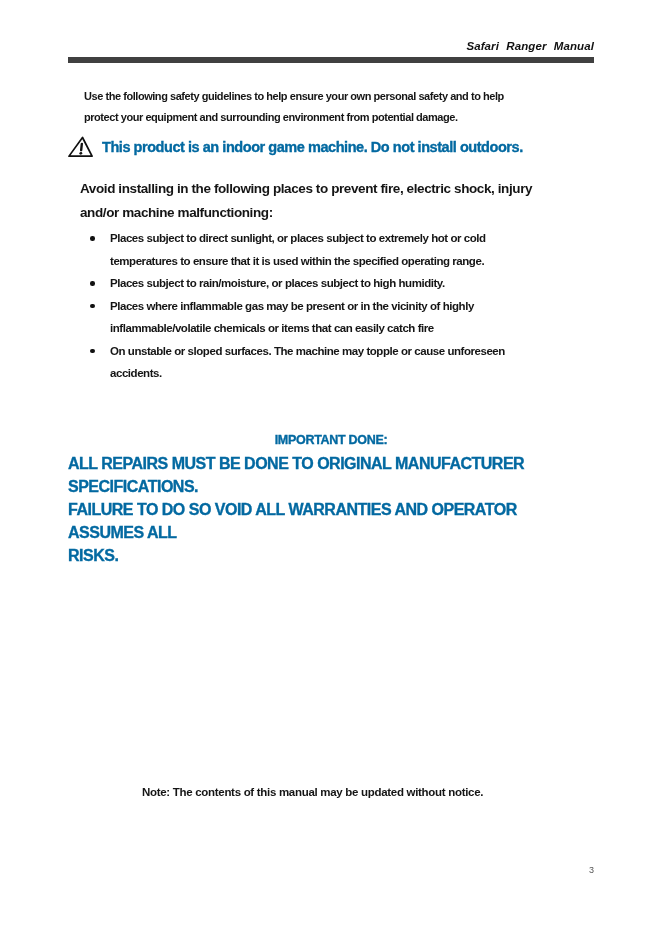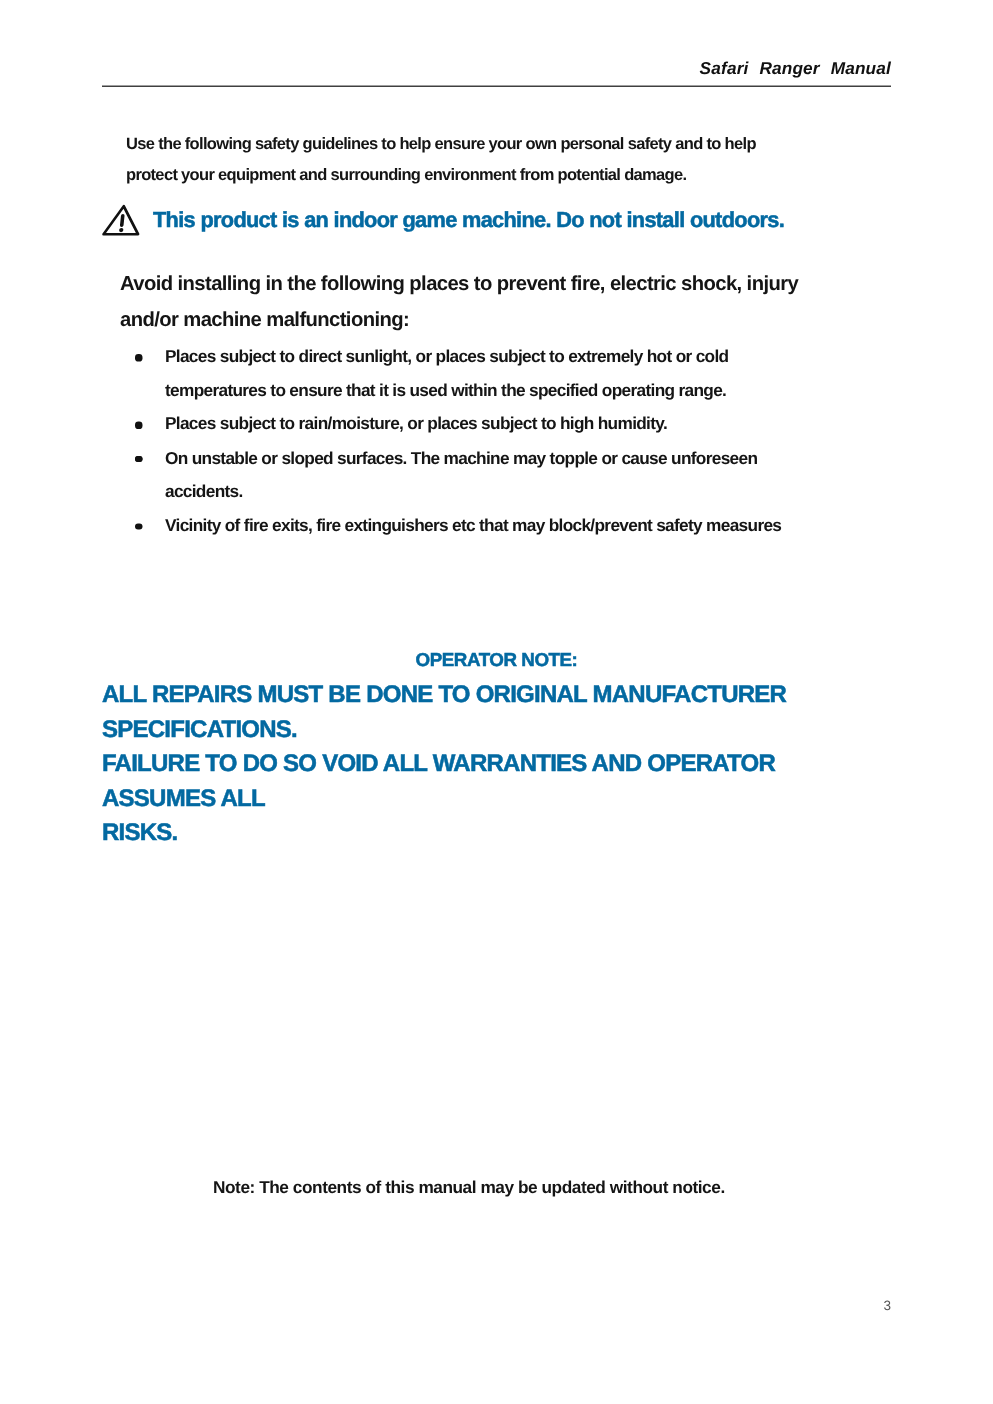--- a/index.html
+++ b/index.html
@@ -16,21 +16,21 @@
 
   .page-header {
     top: 40px;
     text-align: right;
     font-size: 11.5px;
     font-weight: bold;
     font-style: italic;
     word-spacing: 4px;
     letter-spacing: 0.1px;
     padding-bottom: 5px;
-    border-bottom: 1px solid #404040;
+    border-bottom: 6px solid #404040;
     color: #111;
   }
 
   .intro {
     top: 70px;
     margin: 16px;
     font-size: 11px;
     font-weight: bold;
     line-height: 21px;
     letter-spacing: -0.45px;
@@ -158,34 +158,32 @@
       <span class="dot"></span>
       <span class="btext">Places subject to direct sunlight, or places subject to extremely hot or cold
 temperatures to ensure that it is used within the specified operating range.</span>
     </li>
     <li>
       <span class="dot"></span>
       <span class="btext">Places subject to rain/moisture, or places subject to high humidity.</span>
     </li>
     <li>
       <span class="dot"></span>
+      <span class="btext">Places where inflammable gas may be present or in the vicinity of highly
+inflammable/volatile chemicals or items that can easily catch fire</span>
     </li>
     <li>
       <span class="dot"></span>
       <span class="btext">On unstable or sloped surfaces. The machine may topple or cause unforeseen
 accidents.</span>
     </li>
-    <li>
-      <span class="dot"></span>
-      <span class="btext">Vicinity of fire exits, fire extinguishers etc that may block/prevent safety measures</span>
-    </li>
   </ul>
 
   <div class="block important">
-    <div class="imp-heading heavy">OPERATOR NOTE:</div>
+    <div class="imp-heading heavy">IMPORTANT DONE:</div>
     <div class="imp-body heavy">ALL REPAIRS MUST BE DONE TO ORIGINAL MANUFACTURER SPECIFICATIONS.
 FAILURE TO DO SO VOID ALL WARRANTIES AND OPERATOR ASSUMES ALL
 RISKS.</div>
   </div>
 
   <div class="footnote">Note: The contents of this manual may be updated without notice.</div>
 
   <div class="page-number">3</div>
 
 </div>

